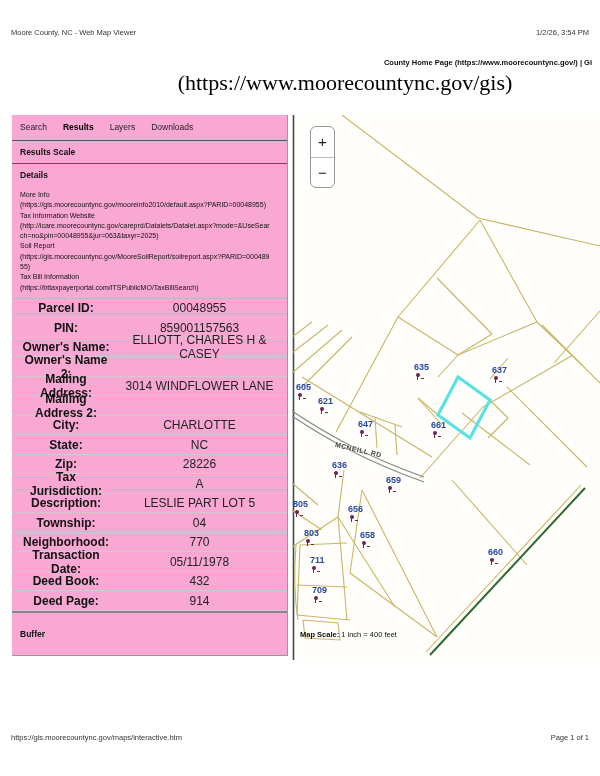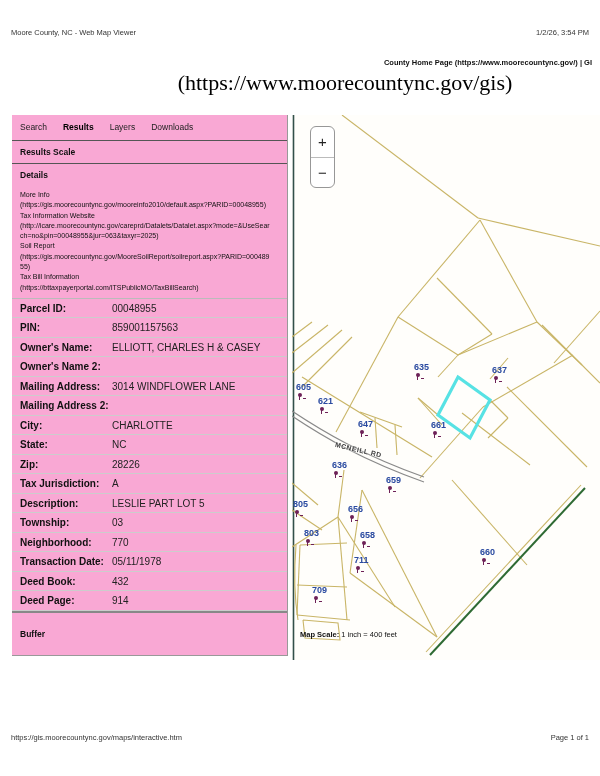--- a/index.html
+++ b/index.html
@@ -20,21 +20,21 @@
   
   .panel { position:absolute; left:12px; top:115px; width:276px;
            border-right:1px solid #999; background:#f9a8d4; }
   .tabs { display:flex; gap:16px; padding:7px 8px 8px 8px; border-bottom:1px solid #555; font-size:8.5px; color:#222; }
   .tab.active { font-weight:bold; color:#000; }
   .sec-hdr { font-weight:bold; font-size:8.5px; padding:6px 8px; }
   .rule-b { border-bottom:1px solid #555; }
   .links { padding:4px 8px 2px 8px; font-size:7px; line-height:1.47; color:#111; }
   .link-url { word-break:break-all; width:252px; }
   .dtable { margin-top:3px; border-top:1px solid #bbb; }
-  .drow { display:flex; align-items:center; height:19.5px; border-bottom:1px solid #ccc; font-size:10px; }
+  .drow { display:flex; align-items:center; height:19.5px; border-bottom:1px solid #ccc; font-size:12px;text-align:center; }
   .dlabel { width:100px; padding-left:8px; font-weight:bold; color:#111; }
   .dvalue { flex:1; color:#222; }
   .buffer-hdr { border-top:2px solid #888; border-bottom:1px solid #999; font-weight:bold; font-size:8.5px; padding:16px 8px; }
 
   
   .map { position:absolute; left:292px; top:115px; width:308px; height:545px; background:#fffefb; }
   .map svg { position:absolute; left:0; top:0; }
   .zoomctl { position:absolute; left:18px; top:11px; width:25px; height:62px; background:#fff;
              border:1px solid #979797; border-radius:6px; display:flex; flex-direction:column; z-index:5; }
   .zbtn { flex:1; display:flex; align-items:center; justify-content:center; font-size:15px; color:#222; }
@@ -124,21 +124,21 @@
       <div class="drow">
         <div class="dlabel">Tax Jurisdiction:</div>
         <div class="dvalue">A</div>
       </div>
       <div class="drow">
         <div class="dlabel">Description:</div>
         <div class="dvalue">LESLIE PART LOT 5</div>
       </div>
       <div class="drow">
         <div class="dlabel">Township:</div>
-        <div class="dvalue">03</div>
+        <div class="dvalue">04</div>
       </div>
       <div class="drow">
         <div class="dlabel">Neighborhood:</div>
         <div class="dvalue">770</div>
       </div>
       <div class="drow">
         <div class="dlabel">Transaction Date:</div>
         <div class="dvalue">05/11/1978</div>
       </div>
       <div class="drow">
@@ -236,20 +236,20 @@
       <div class="plabel" style="left: 122px; top: 248px;"><span class="num">635</span><span class="pmark"></span></div>
       <div class="plabel" style="left: 200px; top: 251px;"><span class="num">637</span><span class="pmark"></span></div>
       <div class="plabel" style="left: 66px; top: 305px;"><span class="num">647</span><span class="pmark"></span></div>
       <div class="plabel" style="left: 139px; top: 306px;"><span class="num">661</span><span class="pmark"></span></div>
       <div class="plabel" style="left: 40px; top: 346px;"><span class="num">636</span><span class="pmark"></span></div>
       <div class="plabel" style="left: 94px; top: 361px; text-align: right;"><span class="num">659</span><span class="pmark"></span></div>
       <div class="plabel" style="left: 1px; top: 385px;"><span class="num">805</span><span class="pmark"></span></div>
       <div class="plabel" style="left: 56px; top: 390px;"><span class="num">656</span><span class="pmark"></span></div>
       <div class="plabel" style="left: 12px; top: 414px;"><span class="num">803</span><span class="pmark"></span></div>
       <div class="plabel" style="left: 68px; top: 416px;"><span class="num">658</span><span class="pmark"></span></div>
-      <div class="plabel" style="left: 18px; top: 441px; margin-left: 44px;"><span class="num">711</span><span class="pmark"></span></div>
+      <div class="plabel" style="left: 18px; top: 441px;"><span class="num">711</span><span class="pmark"></span></div>
       <div class="plabel" style="left: 20px; top: 471px;"><span class="num">709</span><span class="pmark"></span></div>
-      <div class="plabel" style="left: 188px; top: 433px;"><span class="num">660</span><span class="pmark"></span></div>
+      <div class="plabel" style="left: 196px; top: 433px;"><span class="num">660</span><span class="pmark"></span></div>
     </div>
 </div>
 
 <div class="print-ftr left">https://gis.moorecountync.gov/maps/interactive.htm</div>
 <div class="print-ftr right">Page 1 of 1</div>
 
 </body></html>

